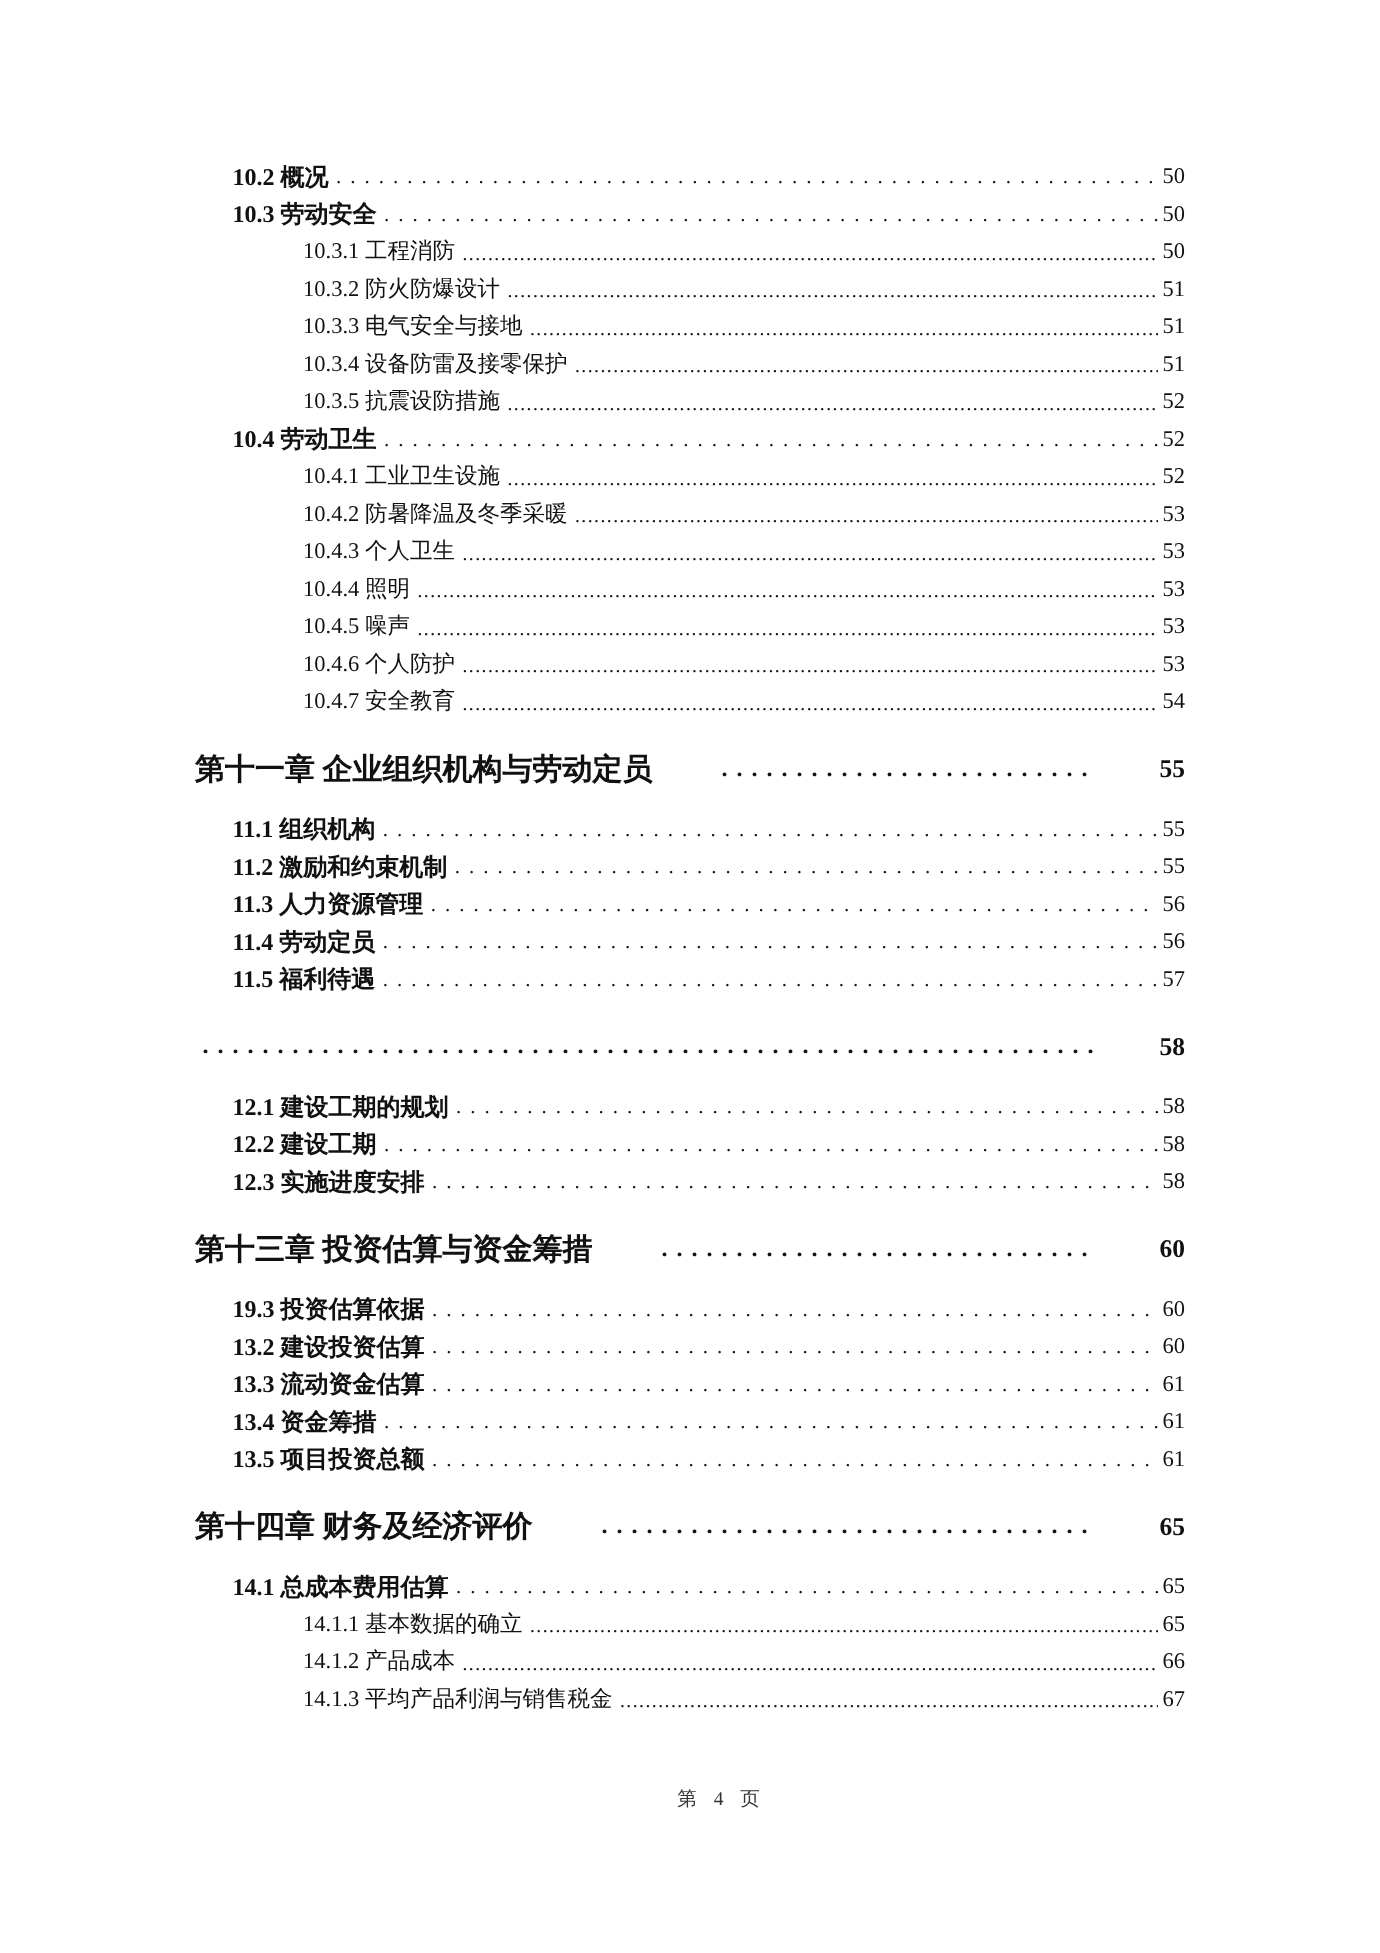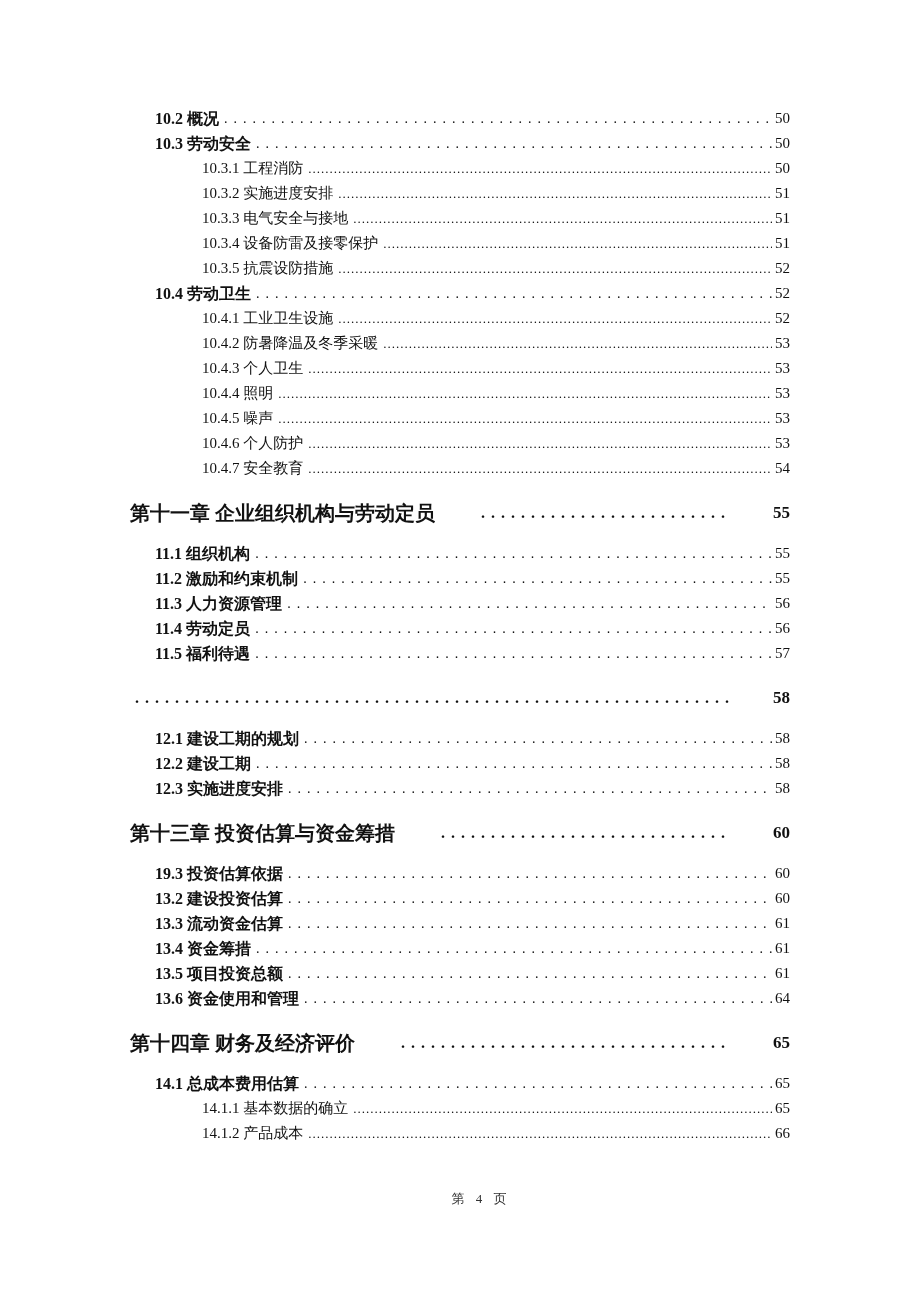--- a/index.html
+++ b/index.html
@@ -87,21 +87,21 @@
       <span class="label">10.3 劳动安全</span>
       <span class="leader"></span>
       <span class="pagenum">50</span>
     </div>
     <div class="row entry-2">
       <span class="label">10.3.1 工程消防</span>
       <span class="leader"></span>
       <span class="pagenum">50</span>
     </div>
     <div class="row entry-2">
-      <span class="label">10.3.2 实施进度安排</span>
+      <span class="label">10.3.2 防火防爆设计</span>
       <span class="leader"></span>
       <span class="pagenum">51</span>
     </div>
     <div class="row entry-2">
       <span class="label">10.3.3 电气安全与接地</span>
       <span class="leader"></span>
       <span class="pagenum">51</span>
     </div>
     <div class="row entry-2">
       <span class="label">10.3.4 设备防雷及接零保护</span>
@@ -225,40 +225,40 @@
     <div class="row entry-1">
       <span class="label">13.4 资金筹措</span>
       <span class="leader"></span>
       <span class="pagenum">61</span>
     </div>
     <div class="row entry-1">
       <span class="label">13.5 项目投资总额</span>
       <span class="leader"></span>
       <span class="pagenum">61</span>
     </div>
-    <div class="row entry-1">
-      <span class="label">13.6 资金使用和管理</span>
-      <span class="leader"></span>
-      <span class="pagenum">64</span>
-    </div>
     <div class="row chapter">
       <span class="label">第十四章 财务及经济评价</span>
       <span class="leader"></span>
       <span class="pagenum">65</span>
     </div>
     <div class="row entry-1">
       <span class="label">14.1 总成本费用估算</span>
       <span class="leader"></span>
       <span class="pagenum">65</span>
     </div>
     <div class="row entry-2">
       <span class="label">14.1.1 基本数据的确立</span>
       <span class="leader"></span>
       <span class="pagenum">65</span>
     </div>
     <div class="row entry-2">
       <span class="label">14.1.2 产品成本</span>
       <span class="leader"></span>
       <span class="pagenum">66</span>
+    </div>
+    <div class="row entry-2">
+      <span class="label">14.1.3 平均产品利润与销售税金</span>
+      <span class="leader"></span>
+      <span class="pagenum">67</span>
     </div>
   </div>
 
 <div class="footer">第 4 页</div>
 
 </body></html>

